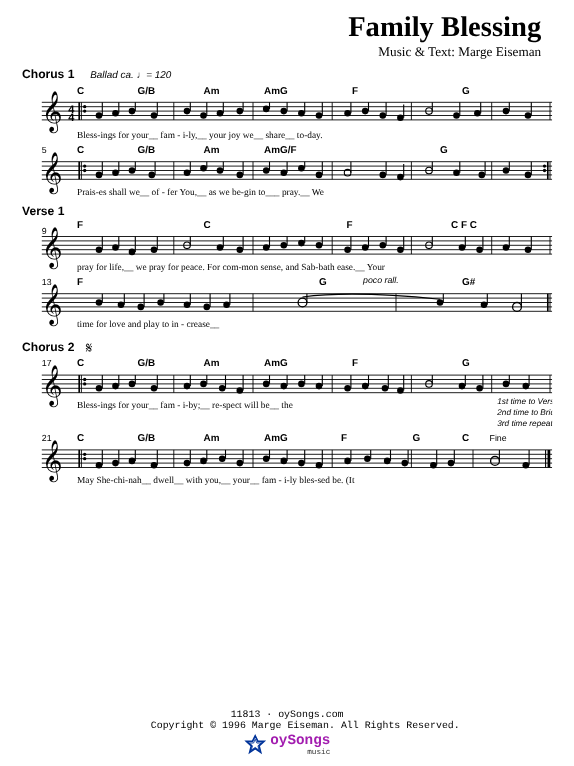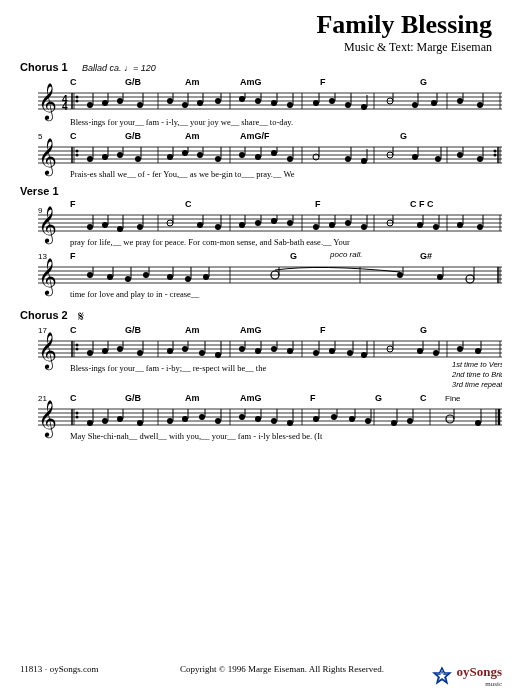--- a/index.html
+++ b/index.html
@@ -37,45 +37,46 @@
       font-family: Liberation Serif, serif;
     }
 
     .footer {
       position: absolute;
       bottom: 8px;
       left: 0;
       right: 0;
       display: flex;
       justify-content: space-between;
-      align-items: flex-start;
+      align-items: center;
       padding: 0 20px;
       font-size: 9px;
-      font-family: Liberation Serif, serif;
+      font-family: Liberation Mono, monospace;
+      flex-direction: column;
     }
 
     .footer-left {
       font-size: 9px;
     }
 
     .footer-center {
       font-size: 9px;
       text-align: center;
       flex: 1;
       margin-left: 33px;
     }
 
     .footer-right {
       display: flex;
       align-items: center;
       gap: 4px;
     }
 
     .logo-text {
-      color: #7f1d1d;
+      color: #a21caf;
       font-size: 13px;
       font-weight: 900;
       margin-top: 12px;
     }
 
     .logo-sub {
       font-size: 7px;
       color: #333;
       display: block;
       text-align: right;

